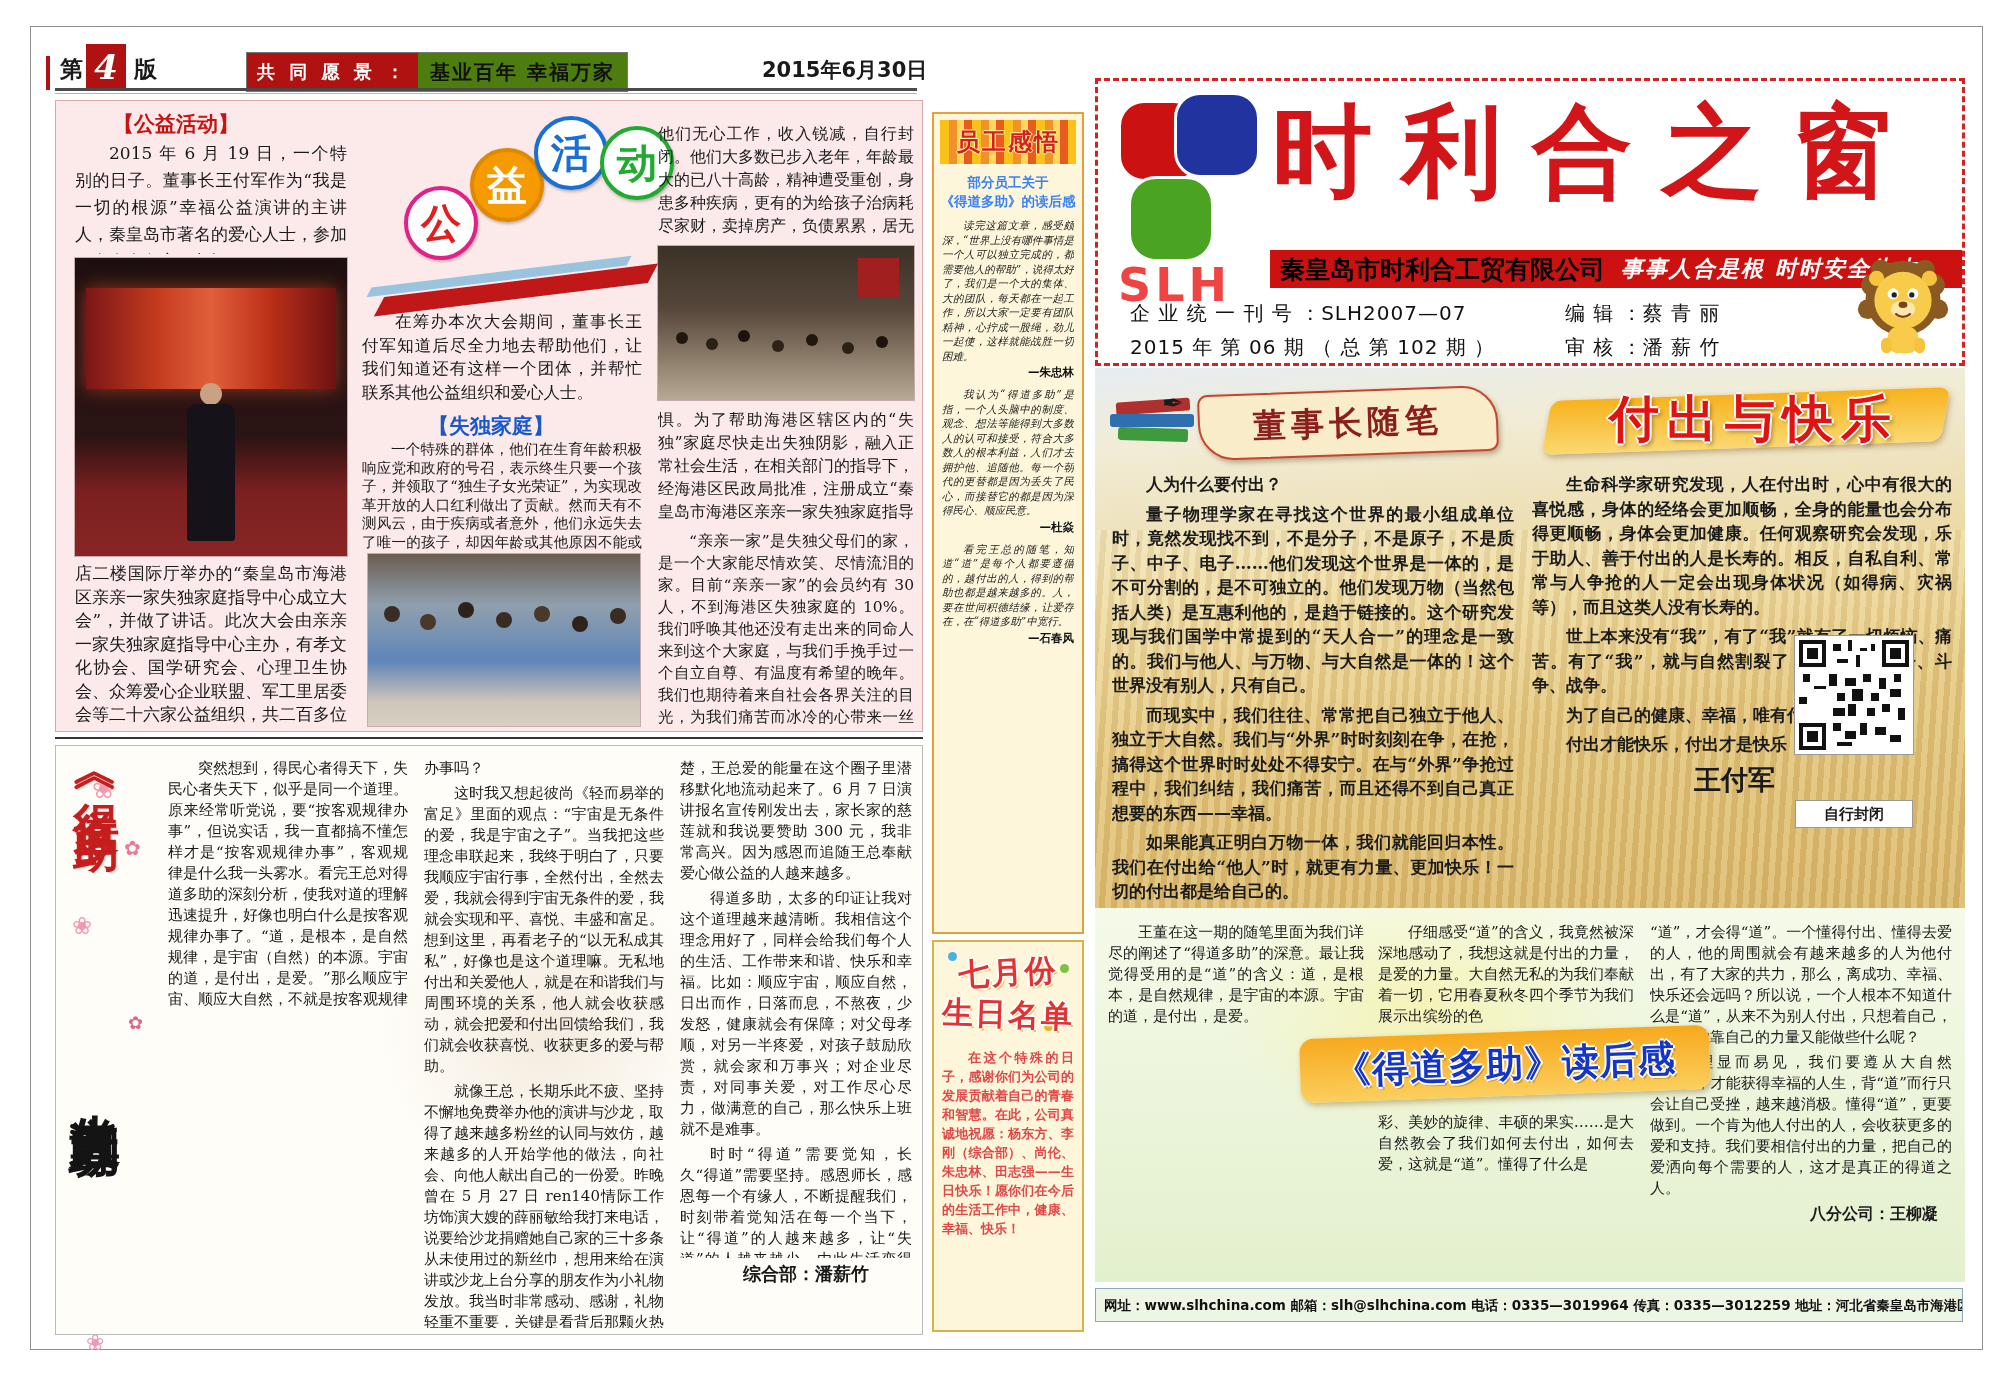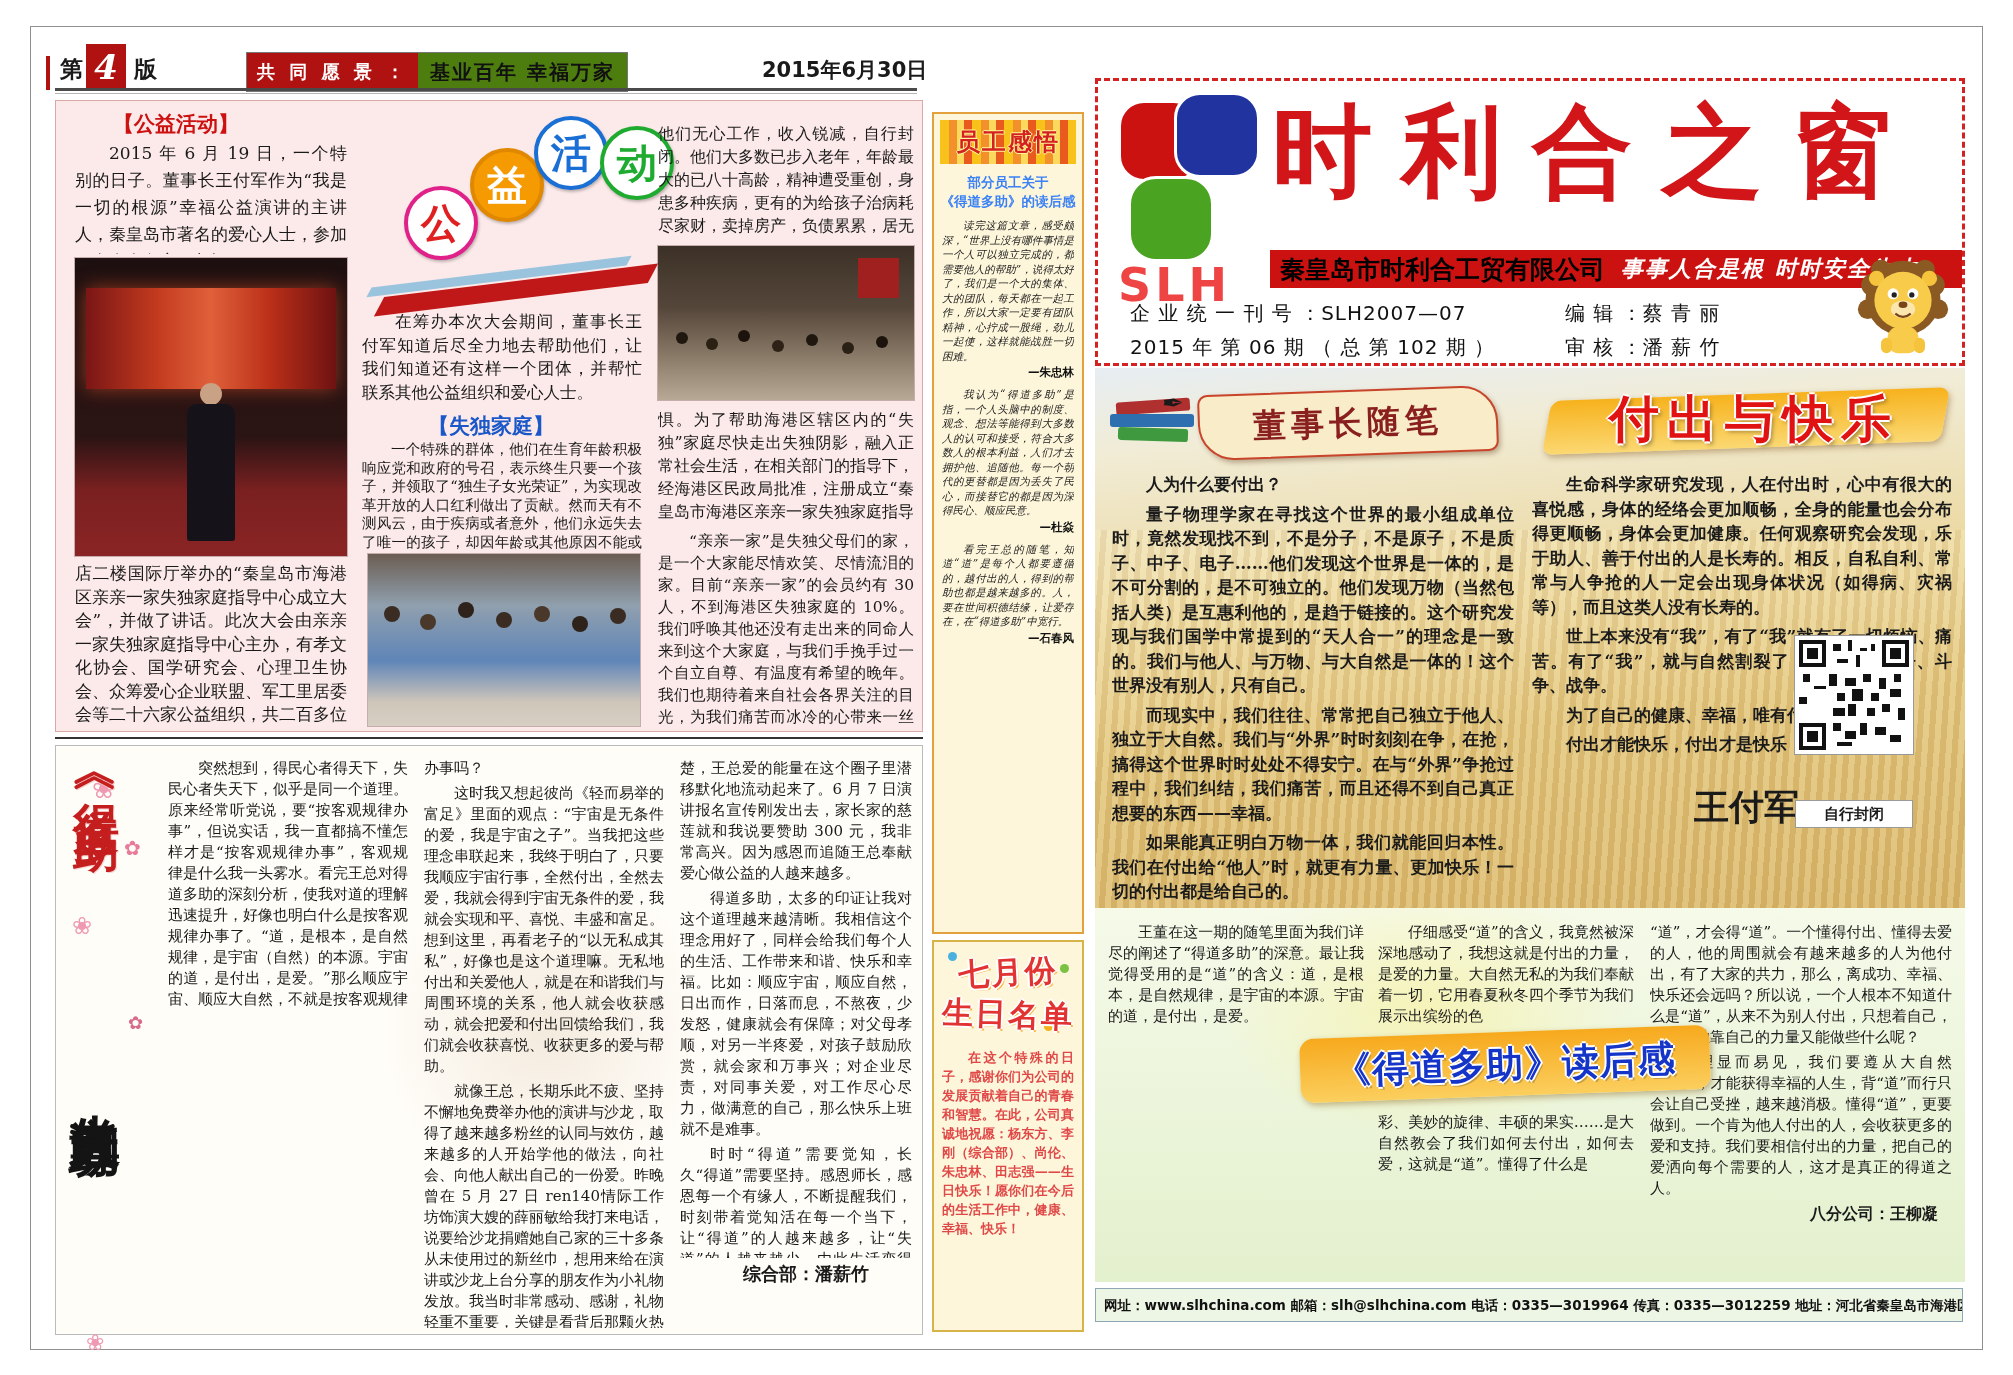--- a/index.html
+++ b/index.html
@@ -110,21 +110,21 @@
      border-radius:10px 36px 10px 36px;transform:rotate(-2deg);display:flex;align-items:center;justify-content:center;
      box-shadow:2px 3px 5px rgba(90,50,20,.35);}
   #banner span{font-size:33px;font-weight:900;color:#8a1f1f;letter-spacing:5px;font-family:"DejaVu Serif","Liberation Serif",serif;}
   #fuchu-ribbon{left:1548px;top:394px;width:396px;height:54px;border-radius:10px;
      background:linear-gradient(180deg,#f7b21d,#fbd872);transform:skewX(-12deg) rotate(-2deg);box-shadow:2px 3px 6px rgba(120,70,10,.4);}
   #fuchu-text{left:1556px;top:386px;width:396px;text-align:center;font-size:50px;font-weight:900;color:#e01212;letter-spacing:8px;
      font-family:"DejaVu Sans","Liberation Sans",sans-serif;
      text-shadow:-2px 0 #fff,2px 0 #fff,0 -2px #fff,0 2px #fff,3px 3px 4px rgba(0,0,0,.35);}
   .ess-col{font-size:17px;line-height:24.5px;font-weight:bold;overflow:hidden;}
   .ess-col p{text-indent:2em;margin:0 0 5px 0;}
-  #signature{left:1694px;top:784px;font-size:35px;font-weight:900;font-family:"DejaVu Serif","Liberation Serif",serif;}
+  #signature{left:1694px;top:762px;font-size:27px;font-weight:900;font-family:"DejaVu Serif","Liberation Serif",serif;}
   #qr{left:1795px;top:636px;width:118px;height:118px;background:#fff;padding:4px;box-sizing:border-box;box-shadow:0 0 0 1px #999;}
   #qr-label{left:1795px;top:800px;width:118px;height:28px;background:#fff;border:1px solid #999;box-sizing:border-box;
      text-align:center;line-height:26px;font-size:15px;font-weight:bold;font-family:"DejaVu Sans","Liberation Sans",sans-serif;}
   
   #review{left:1095px;top:908px;width:870px;height:374px;overflow:hidden;
      background:linear-gradient(180deg,#f5fae9 0%,#e3f0cd 100%);}
   #review .blob{position:absolute;left:120px;top:-30px;width:420px;height:260px;
      background:radial-gradient(ellipse at center,rgba(250,240,150,.55),rgba(250,240,150,0) 70%);}
   .rev-col{font-size:15px;line-height:21px;overflow:hidden;}
   .rev-col p{text-indent:2em;margin:0 0 4px 0;}

